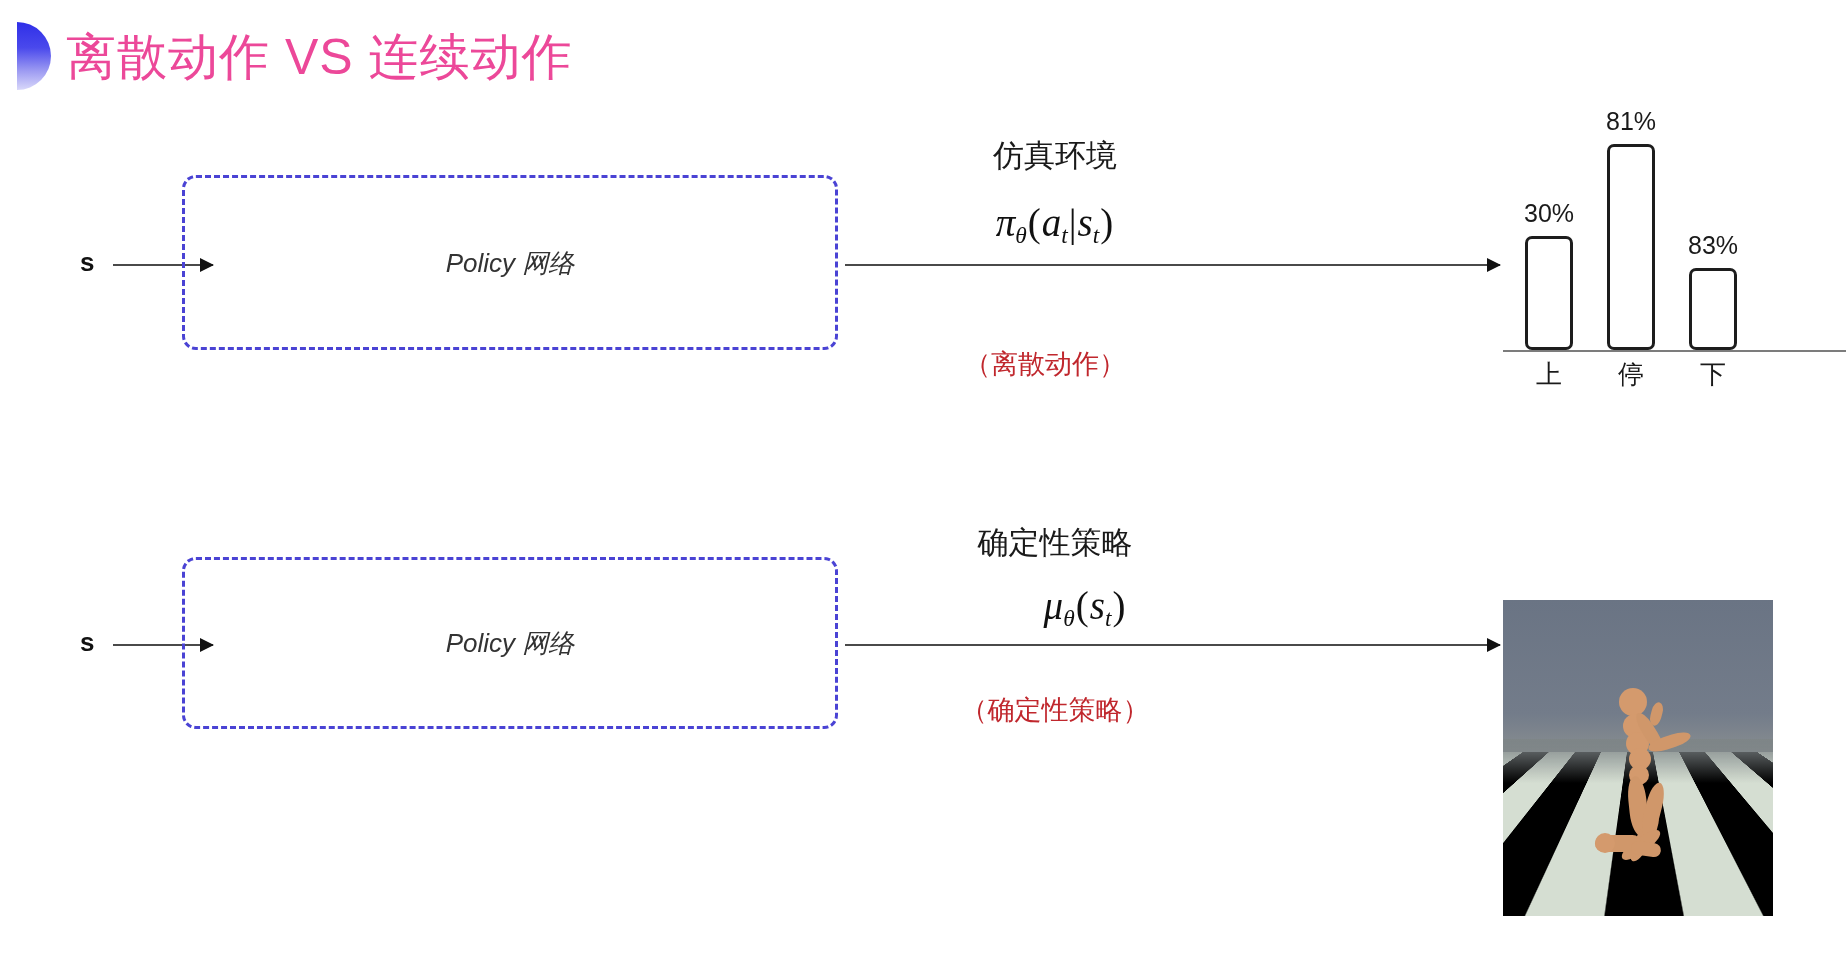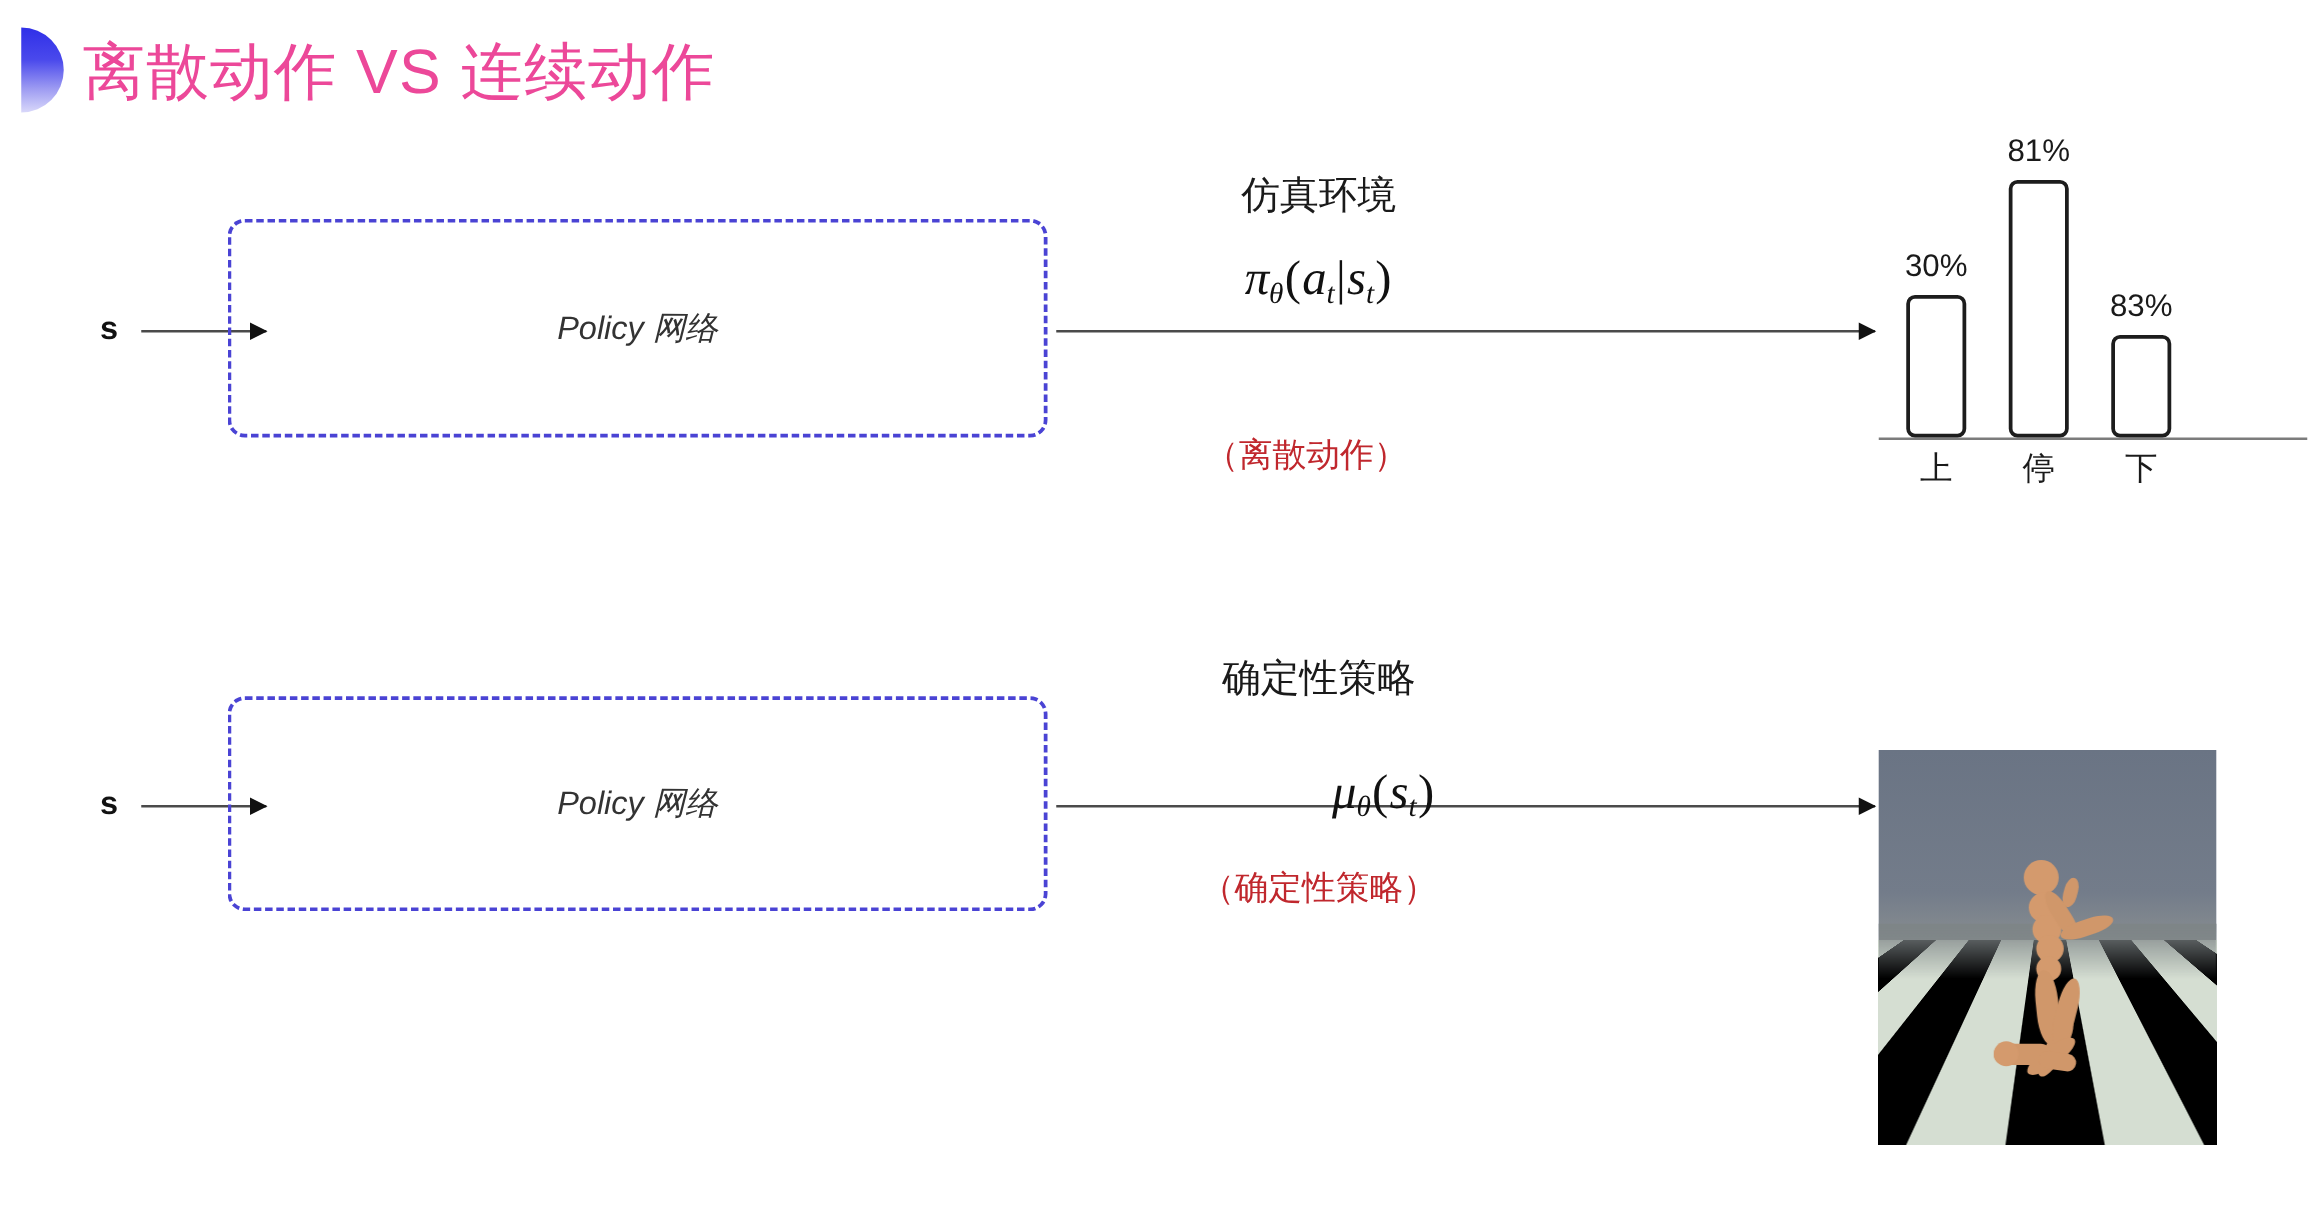--- a/index.html
+++ b/index.html
@@ -155,21 +155,21 @@
 <div class="h-arrow" style="left:113px;top:644px;width:100px;"></div>
 
 <div class="policy-box" style="left:182px;top:557px;width:656px;height:172px;">
   <div class="box-label">Policy 网络</div>
 </div>
 
 <div class="h-arrow" style="left:845px;top:644px;width:655px;"></div>
 
 <div class="policy-name" style="left:930px;top:522px;width:250px;">确定性策略</div>
 
-<div class="policy-formula" style="left:982px;top:583px;width:250px;margin-top:28px;">
+<div class="policy-formula" style="left:960px;top:583px;width:250px;">
   <span>μ</span><sub>θ</sub><span class="bar">(</span><span>s</span><sub>t</sub><span class="bar">)</span>
 </div>
 
 <div class="action-note" style="left:930px;top:692px;width:250px;">（确定性策略）</div>
 
 <div id="sim-image">
   <div id="sim-sky"></div>
   <div id="sim-floor"></div>
   <div id="sim-haze"></div>
 

